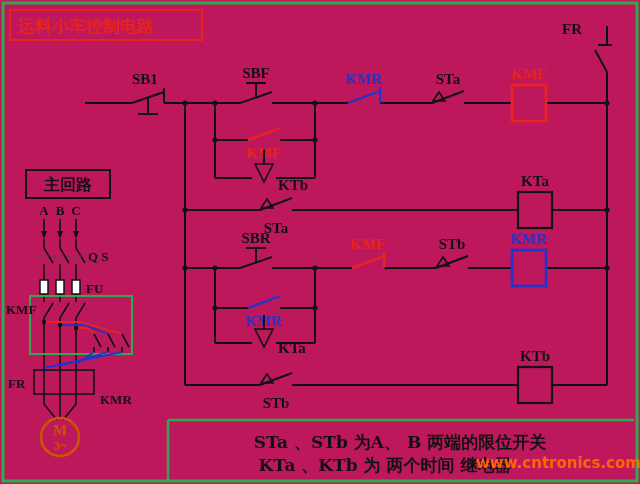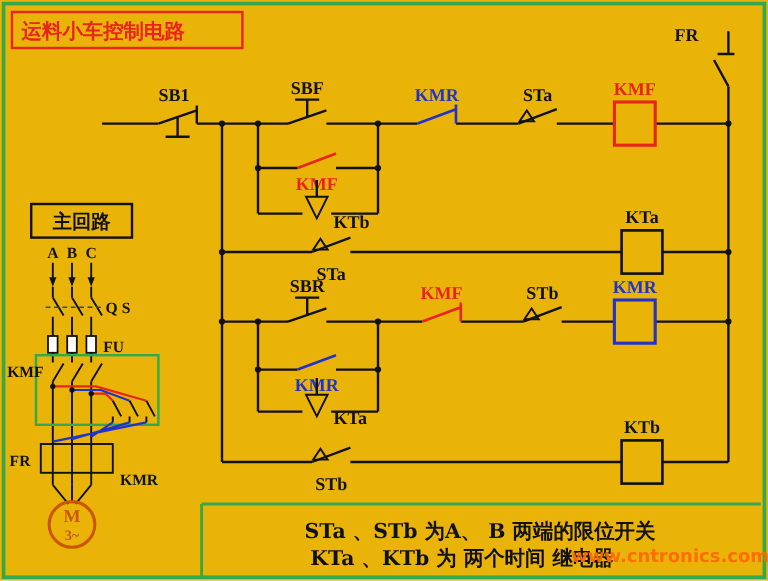--- a/index.html
+++ b/index.html
@@ -1,16 +1,16 @@
 <!DOCTYPE html>
 <html><head>
 <meta charset="utf-8">
 <style>
   html,body{margin:0;padding:0;background:#ffffff;}
-  .canvas{position:relative;width:640px;height:484px;background:#eab308;overflow:hidden;}
+  .canvas{position:relative;width:640px;height:484px;background:#be185d;overflow:hidden;}
   svg{position:absolute;left:0;top:0;}
   
   .w  {stroke:#111;stroke-width:2;fill:none;}
   .w15{stroke:#111;stroke-width:1.6;fill:none;}
   .wr {stroke:#e8241d;stroke-width:2.2;fill:none;}
   .wb {stroke:#2233cc;stroke-width:2.2;fill:none;}
   .wg {stroke:#33a94e;stroke-width:2;fill:none;}
   .wg3{stroke:#33a94e;stroke-width:3;fill:none;}
   .dash{stroke:#444;stroke-width:1.2;fill:none;stroke-dasharray:4 3;}
   .dot{fill:#111;stroke:none;}

